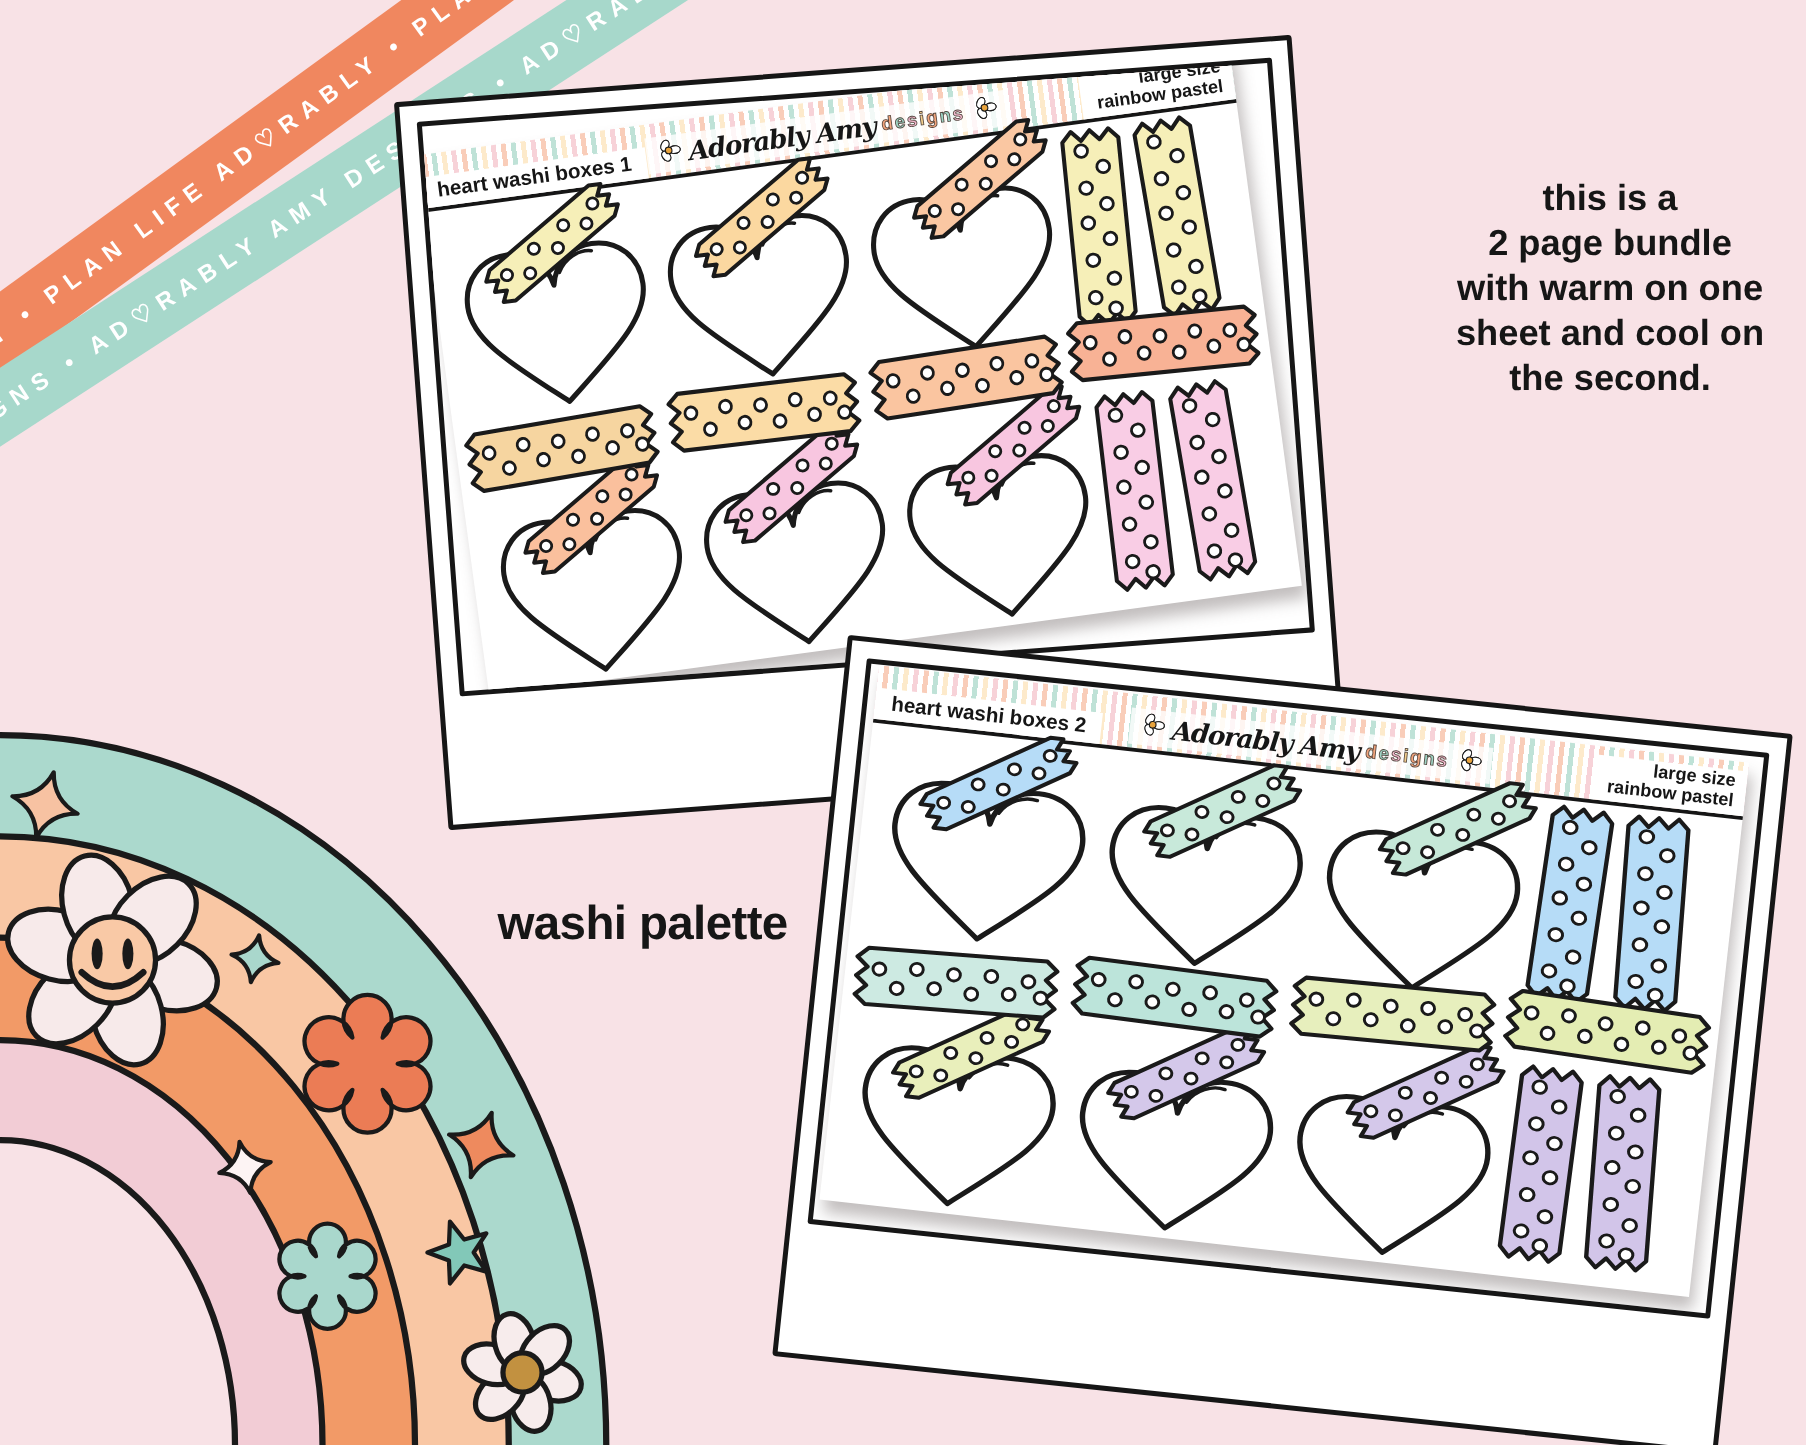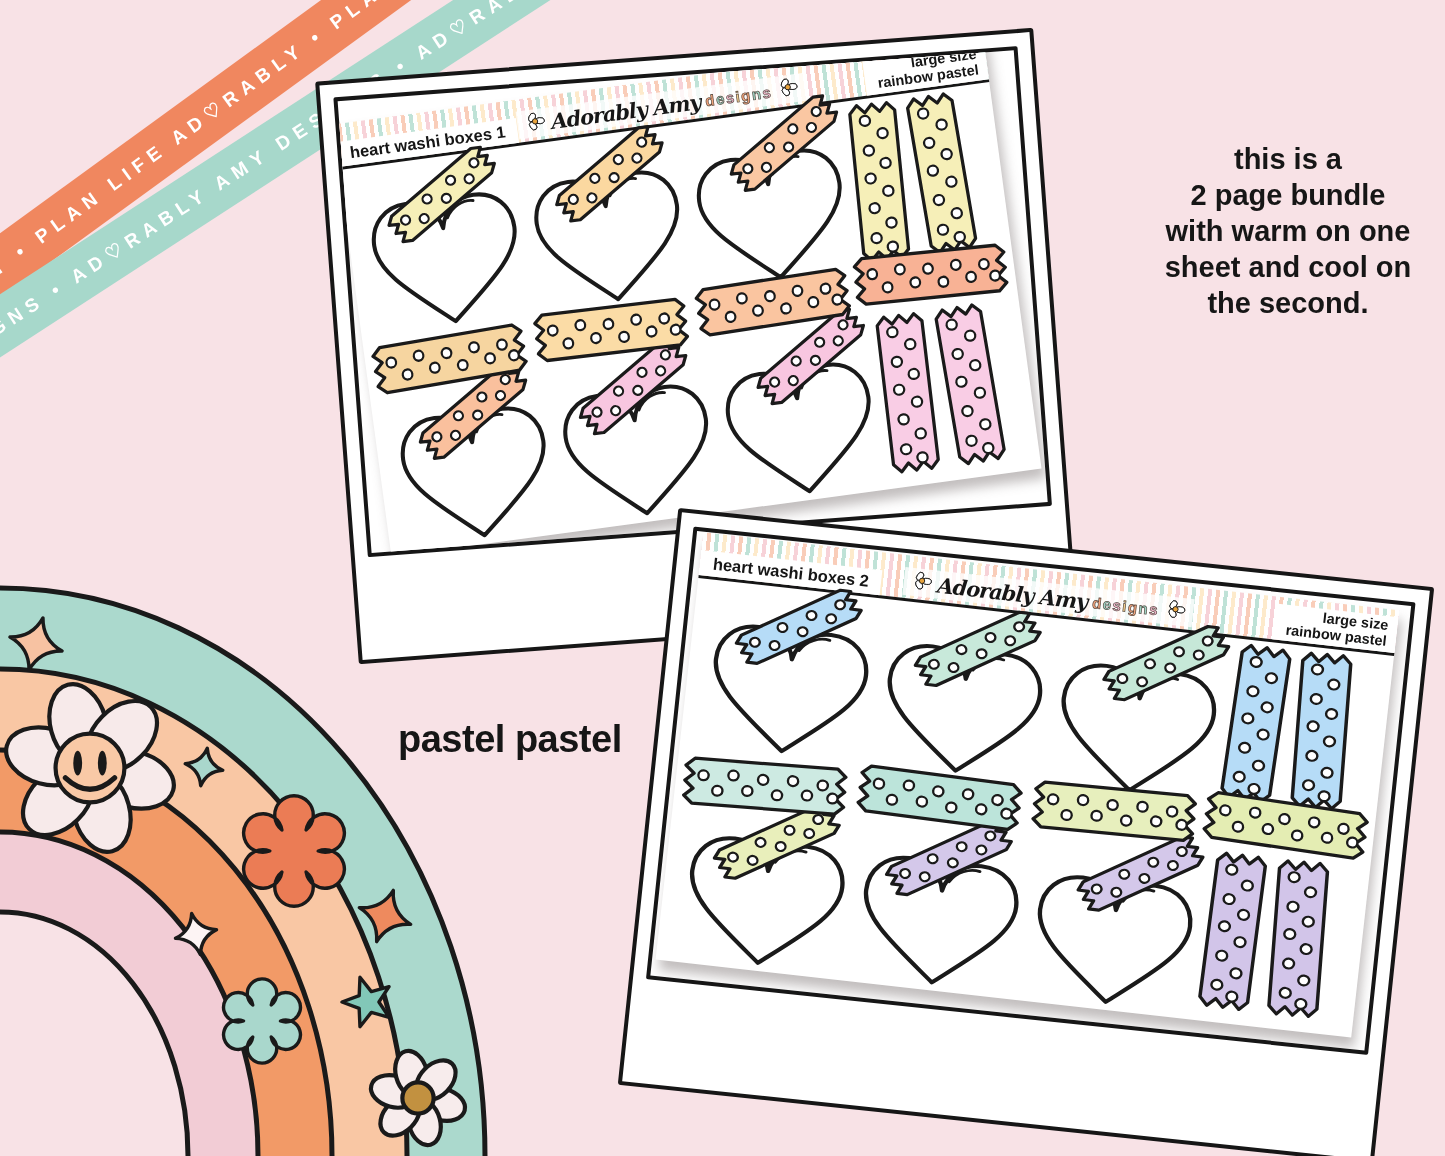--- a/index.html
+++ b/index.html
@@ -59,21 +59,21 @@
   </div>
   <div class="ribbon ribbon-teal" style="background: rgb(167, 216, 203);">
     <span>AD♡RABLY AMY DESIGNS • AD♡RABLY AMY DESIGNS • AD♡RABLY AMY DESIGNS</span>
   </div>
 
   <div class="note">this is a
 2 page bundle
 with warm on one
 sheet and cool on
 the second.</div>
-  <div class="caption">pastel pastel</div>
+  <div class="caption">washi palette</div>
 
   <div id="rainbow"><svg width="560" height="600" viewBox="0 0 560 600">
         <ellipse cx="0" cy="600" rx="485" ry="568" fill="#abd9cd" stroke="#1a1a1a" stroke-width="5"></ellipse>
         <ellipse cx="0" cy="600" rx="407" ry="487" fill="#f9c7a4" stroke="#1a1a1a" stroke-width="5"></ellipse>
         <ellipse cx="0" cy="600" rx="332" ry="406" fill="#f29a67" stroke="#1a1a1a" stroke-width="5"></ellipse>
         <ellipse cx="0" cy="600" rx="258" ry="324" fill="#f2ccd5" stroke="#1a1a1a" stroke-width="5"></ellipse>
         <ellipse cx="0" cy="600" rx="188" ry="244" fill="#f8e2e6" stroke="#1a1a1a" stroke-width="5"></ellipse>
         <g transform="translate(36,88) rotate(15) scale(0.54)">
           <path d="M0 -50 Q10 -10 50 0 Q10 10 0 50 Q-10 10 -50 0 Q-10 -10 0 -50 Z" fill="#f7c2a2" stroke="#1a1a1a" stroke-width="6.296296296296296" stroke-linejoin="round"></path>
         </g>

